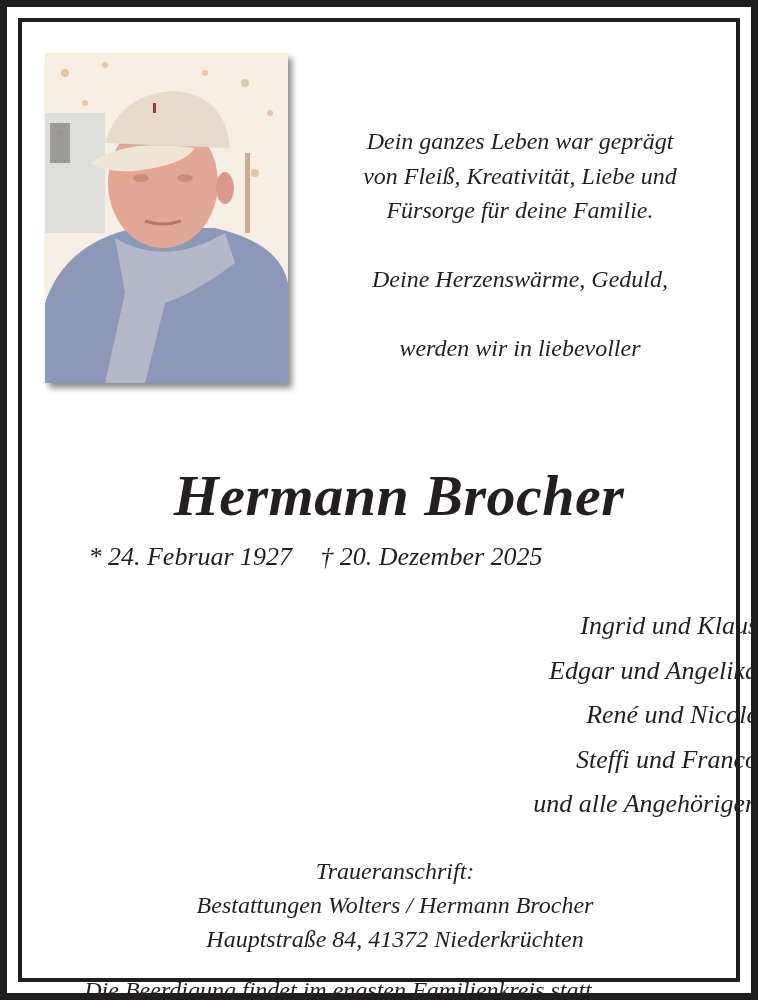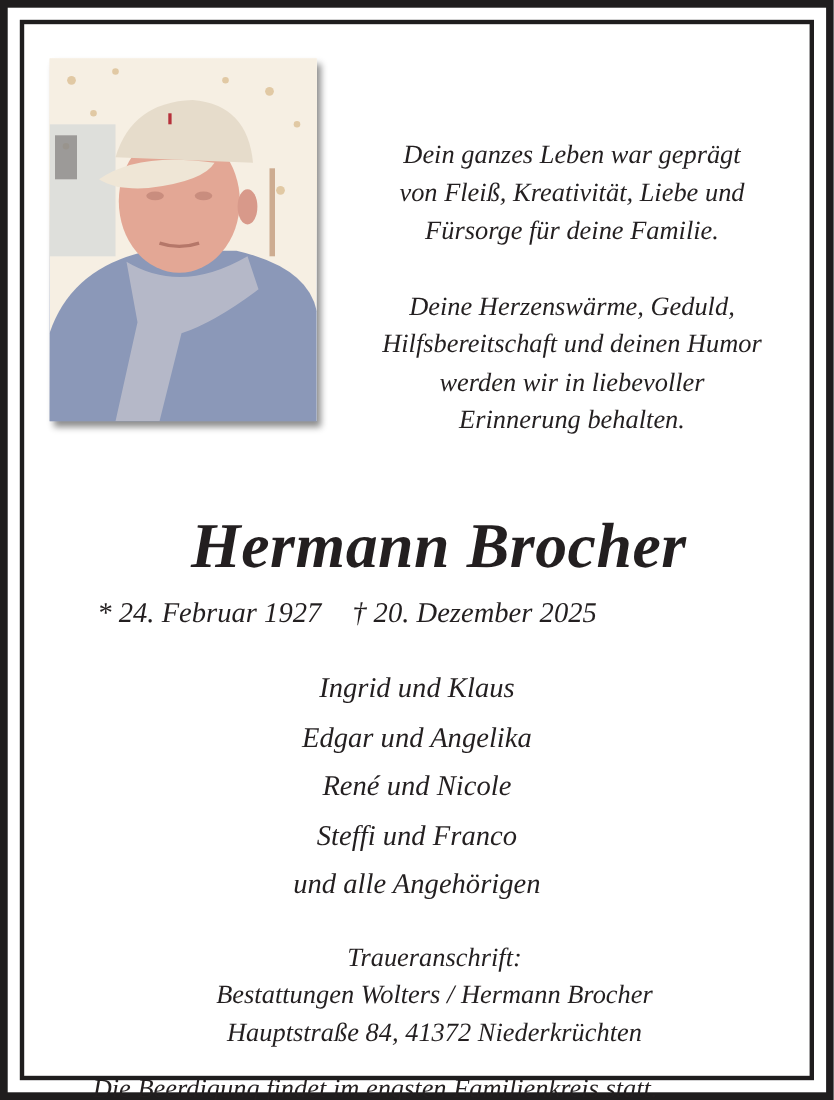--- a/index.html
+++ b/index.html
@@ -40,21 +40,21 @@
   .dates {
     position: absolute; left: 0; width: 631px; top: 503px;
     font-size: 26px; line-height: 36px;
   }
   .dates span + span { margin-left: 28px; }
 
   .family {
     position: absolute; left: 0; width: 758px; top: 568px;
     font-size: 26px; line-height: 44.5px;
   }
-  .family div { height: 44.5px; }
+  .family div { height: 44.5px; text-align: right; }
 
   .address {
     position: absolute; left: 0; width: 758px; top: 818px;
     font-size: 24px; line-height: 34px; padding-left: 16px;
   }
   .burial {
     position: absolute; left: 0; width: 682px; top: 937px;
     font-size: 24px; line-height: 34px;
   }
 </style>
@@ -102,23 +102,22 @@
 </div>
 
 <div class="quote serif italic center">
   <p>
     <span>Dein ganzes Leben war geprägt</span><br>
     <span>von Fleiß, Kreativität, Liebe und</span><br>
     <span>Fürsorge für deine Familie.</span>
   </p>
   <p>
     <span>Deine Herzenswärme, Geduld,</span><br>
-    <span>Hilfsbereitschaft und deinen Humor</span><br>
+    <br>
     <span>werden wir in liebevoller</span><br>
-    <span>Erinnerung behalten.</span>
   </p>
 </div>
 
 <div class="name serif center">Hermann Brocher</div>
 
 <div class="dates serif italic center">
   <span>* 24. Februar 1927</span><span>† 20. Dezember 2025</span>
 </div>
 
 <div class="family serif italic center">

